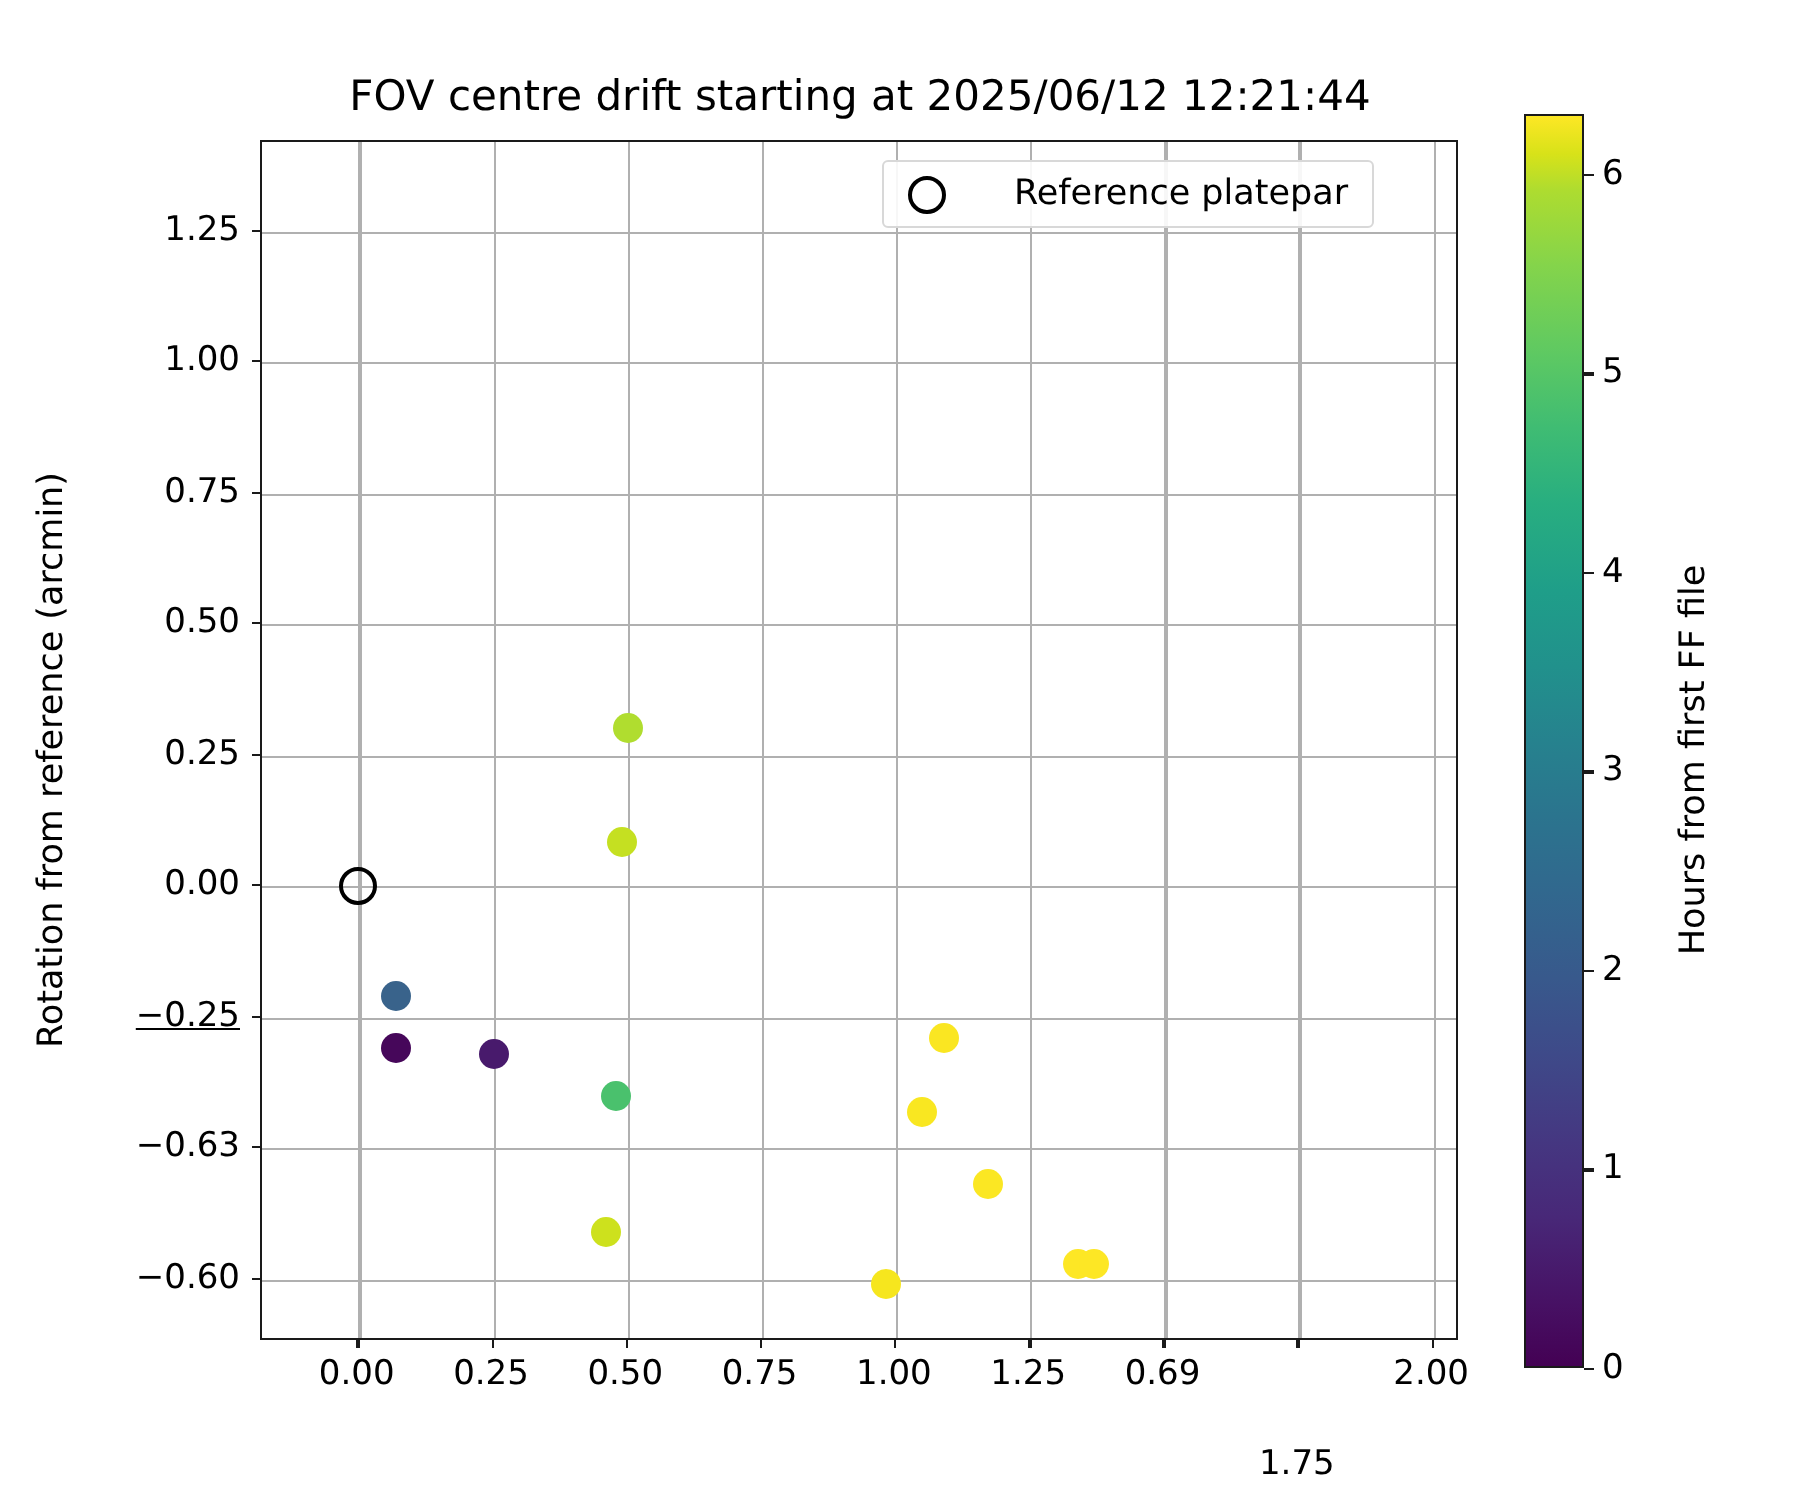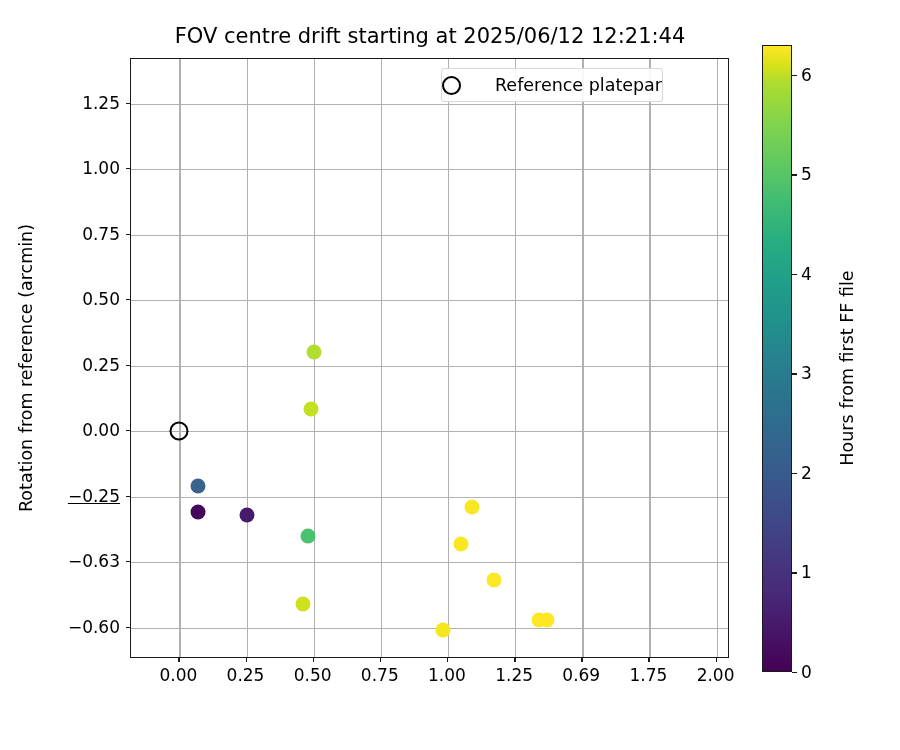--- a/index.html
+++ b/index.html
@@ -1,21 +1,21 @@
 <!DOCTYPE html>
 <html><head>
 <meta charset="utf-8">
 <style>
   html,body{margin:0;padding:0;}
   body{
     width:900px;height:750px;background:#ffffff;
     font-family:"DejaVu Sans","Liberation Sans",sans-serif;
     color:#000000;overflow:hidden;position:relative;
   }
-  #figure{position:absolute;left:0;top:0;width:900px;height:566px;}
+  #figure{position:absolute;left:0;top:12px;width:900px;height:566px;}
 
   
   #chart-title{
     position:absolute;left:130px;top:24px;width:600px;
     text-align:center;font-size:21px;color:#000;white-space:nowrap;
   }
 
   
   #plot-area{
     position:absolute;left:130px;top:58px;width:599px;height:600px;
@@ -58,21 +58,21 @@
   #ylabel{
     position:absolute;left:-124px;top:358px;width:300px;text-align:center;
     font-size:17.5px;color:#000;white-space:nowrap;
     transform:rotate(-90deg);transform-origin:center center;
   }
 
   
   #legend{
     position:absolute;left:441px;top:68px;
     border:1px solid #d8d8d8;border-radius:3px;background:rgba(255,255,255,0.9);
-    padding:6px 0;display:flex;align-items:center;gap:34px;
+    padding:6px 12px;display:flex;align-items:center;gap:34px;
   }
   #legend-marker{
     width:19px;height:19px;border-radius:50%;border:2.1px solid #000;
     background:transparent;box-sizing:border-box;flex:none;
   }
   #legend-label{font-size:17.5px;color:#000;white-space:nowrap;}
 
   
   #colorbar-wrap{position:absolute;left:762px;top:45px;width:30px;height:627px;}
   #colorbar-gradient{
@@ -149,21 +149,21 @@
       <div class="xticklabel" style="left: 312.655px;">0.50</div>
       <div class="tick xtick" style="left: 379.807px;"></div>
       <div class="xticklabel" style="left: 379.807px;">0.75</div>
       <div class="tick xtick" style="left: 446.96px;"></div>
       <div class="xticklabel" style="left: 446.96px;">1.00</div>
       <div class="tick xtick" style="left: 514.112px;"></div>
       <div class="xticklabel" style="left: 514.112px;">1.25</div>
       <div class="tick xtick" style="left: 581.265px;"></div>
       <div class="xticklabel" style="left: 581.265px;">0.69</div>
       <div class="tick xtick" style="left: 648.417px;"></div>
-      <div class="xticklabel" style="left: 648.417px;">1.75</div>
+      <div class="xticklabel" style="left: 648.417px; margin-top: 45px;">1.75</div>
       <div class="tick xtick" style="left: 715.57px;"></div>
       <div class="xticklabel" style="left: 715.57px;">2.00</div>
       <div class="tick ytick" style="top: 626.559px;"></div>
       <div class="yticklabel" style="top: 626.559px;">−0.60</div>
       <div class="tick ytick" style="top: 561.057px;"></div>
       <div class="yticklabel" style="top: 561.057px;">−0.63</div>
       <div class="tick ytick" style="top: 495.555px;"></div>
       <div class="yticklabel" style="top: 495.555px; text-decoration: underline;">−0.25</div>
       <div class="tick ytick" style="top: 430.052px;"></div>
       <div class="yticklabel" style="top: 430.052px;">0.00</div>

